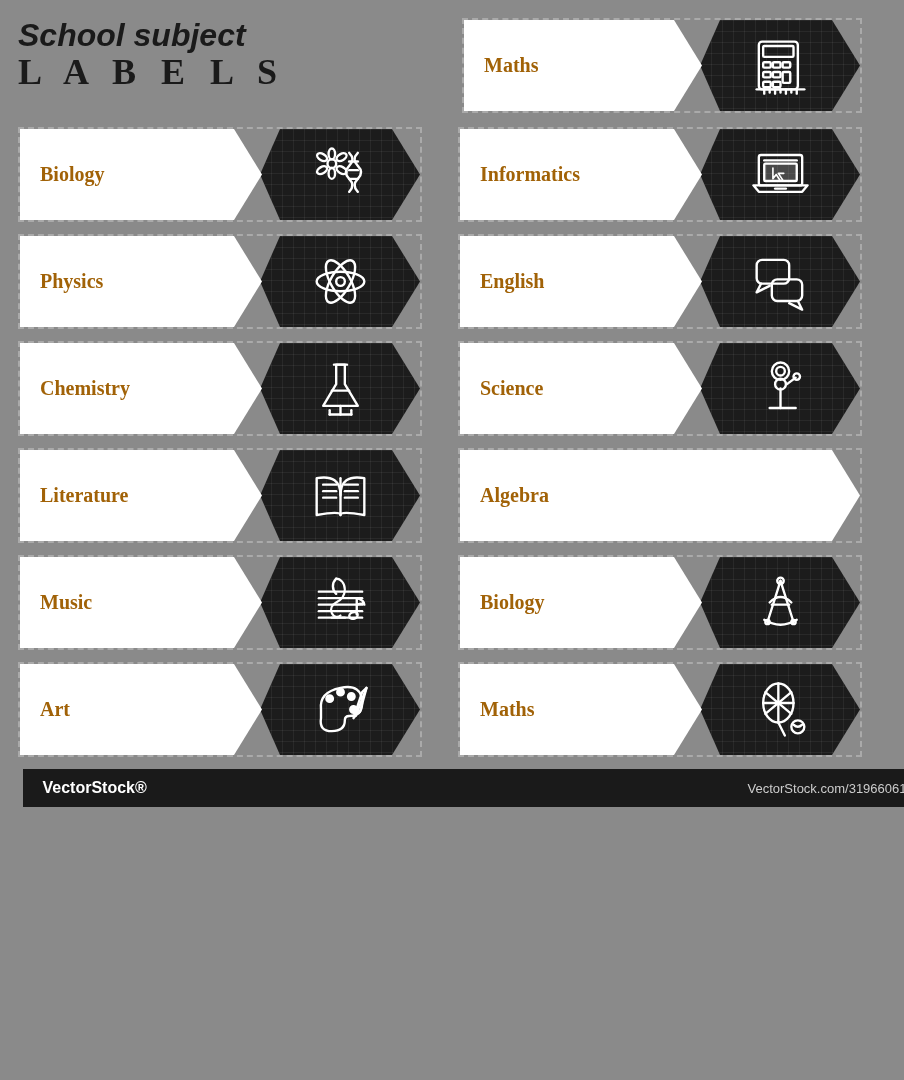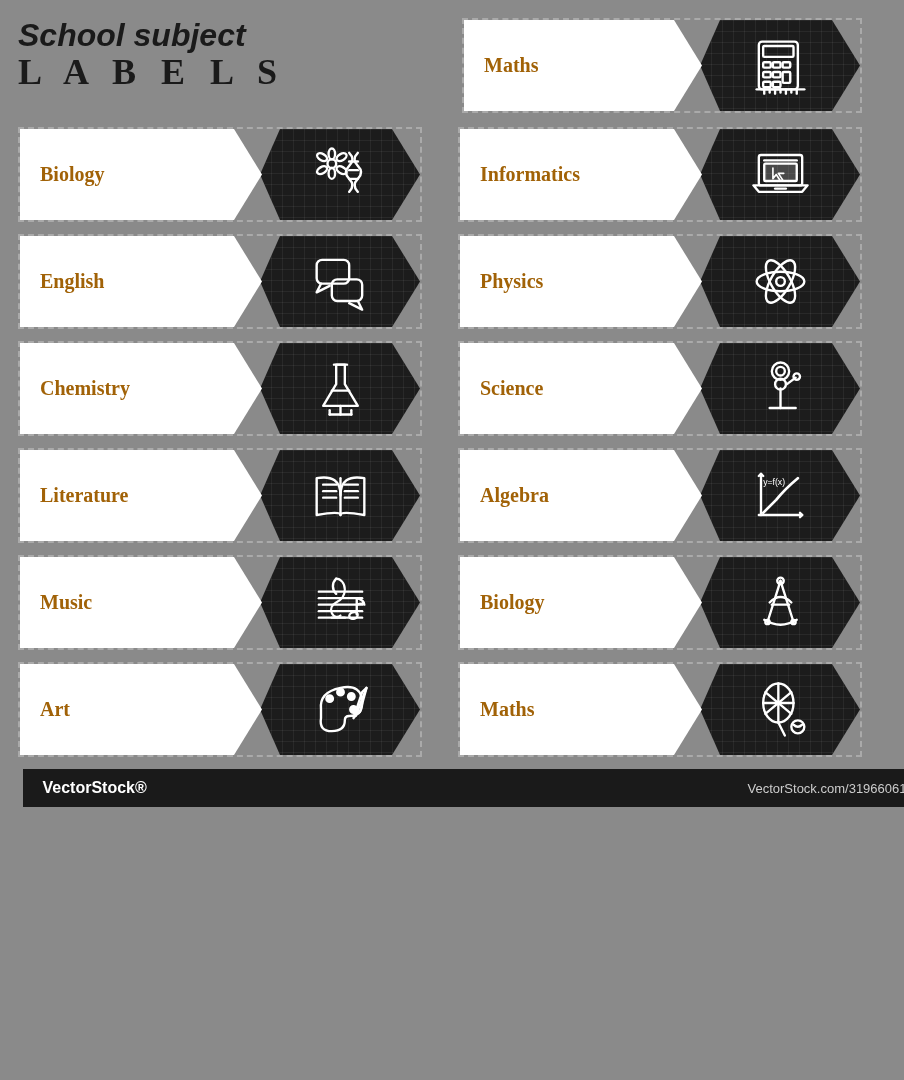--- a/index.html
+++ b/index.html
@@ -204,46 +204,46 @@
             <path d="M5 40 L55 40 L50 46 L10 46 Z"></path>
             <line x1="25" y1="43" x2="35" y2="43"></line>
           </svg>
         </div>
       </div>
     </div>
 
     <div style="position:relative; height:95px; margin-right:24px;">
       <div style="display:flex;height:100%;border:2px dashed #aaa;">
         <div class="subj-white">
+          <span class="subj-name">Physics</span>
+        </div>
+        <div class="subj-black">
+          <svg class="icon" viewBox="0 0 60 60" width="65" height="65">
+
+            <circle cx="30" cy="30" r="4"></circle>
+            <ellipse cx="30" cy="30" rx="22" ry="9"></ellipse>
+            <ellipse cx="30" cy="30" rx="22" ry="9" transform="rotate(60,30,30)"></ellipse>
+            <ellipse cx="30" cy="30" rx="22" ry="9" transform="rotate(120,30,30)"></ellipse>
+          </svg>
+        </div>
+      </div>
+    </div>
+
+    <div style="position:relative; height:95px; margin-right:24px;">
+      <div style="display:flex;height:100%;border:2px dashed #aaa;">
+        <div class="subj-white">
           <span class="subj-name">English</span>
         </div>
         <div class="subj-black">
           <svg class="icon" viewBox="0 0 60 60" width="65" height="65">
 
             <rect x="8" y="10" width="30" height="22" rx="5"></rect>
             <path d="M12 32 L8 40 L20 34"></path>
             <rect x="22" y="28" width="28" height="20" rx="5"></rect>
             <path d="M46 48 L50 56 L38 50"></path>
-          </svg>
-        </div>
-      </div>
-    </div>
-
-    <div style="position:relative; height:95px; margin-right:24px;">
-      <div style="display:flex;height:100%;border:2px dashed #aaa;">
-        <div class="subj-white">
-          <span class="subj-name">Physics</span>
-        </div>
-        <div class="subj-black">
-          <svg class="icon" viewBox="0 0 60 60" width="65" height="65">
-
-            <circle cx="30" cy="30" r="4"></circle>
-            <ellipse cx="30" cy="30" rx="22" ry="9"></ellipse>
-            <ellipse cx="30" cy="30" rx="22" ry="9" transform="rotate(60,30,30)"></ellipse>
-            <ellipse cx="30" cy="30" rx="22" ry="9" transform="rotate(120,30,30)"></ellipse>
           </svg>
         </div>
       </div>
     </div>
 
     <div style="position:relative; height:95px; margin-right:24px;">
       <div style="display:flex;height:100%;border:2px dashed #aaa;">
         <div class="subj-white">
           <span class="subj-name">Chemistry</span>
         </div>
@@ -303,34 +303,20 @@
           </svg>
         </div>
       </div>
     </div>
 
     <div style="position:relative; height:95px; margin-right:24px;">
       <div style="display:flex;height:100%;border:2px dashed #aaa;">
         <div class="subj-white">
           <span class="subj-name">Algebra</span>
         </div>
-        <div class="subj-black">
-          <svg class="icon" viewBox="0 0 60 60" width="65" height="65">
-
-            <line x1="12" y1="48" x2="12" y2="10"></line>
-            <line x1="10" y1="48" x2="50" y2="48"></line>
-
-            <polyline points="10,12 12,10 14,12"></polyline>
-            <polyline points="48,46 50,48 48,50"></polyline>
-
-            <text x="14" y="20" fill="white" stroke="none" font-size="8" font-family="Arial">y=f(x)</text>
-
-            <path d="M14 46 Q20 40 26 34 Q34 24 46 14" stroke-width="2.5"></path>
-          </svg>
-        </div>
       </div>
     </div>
 
 
     <div style="position:relative; height:95px; margin-right:24px;">
       <div style="display:flex;height:100%;border:2px dashed #aaa;">
         <div class="subj-white">
           <span class="subj-name">Music</span>
         </div>
         <div class="subj-black">

